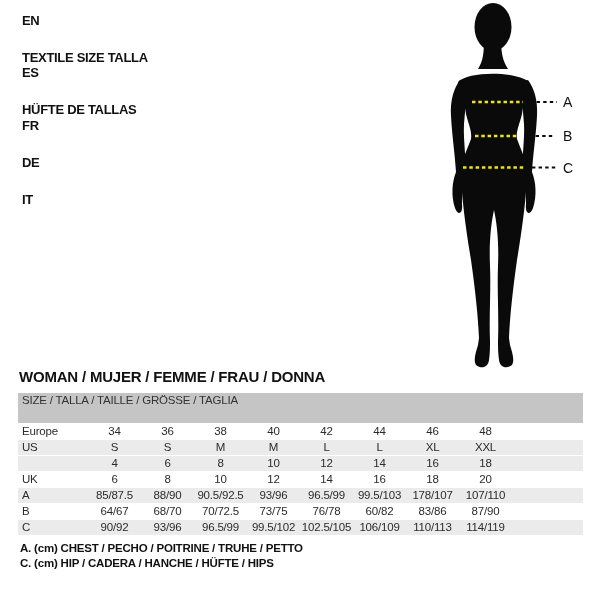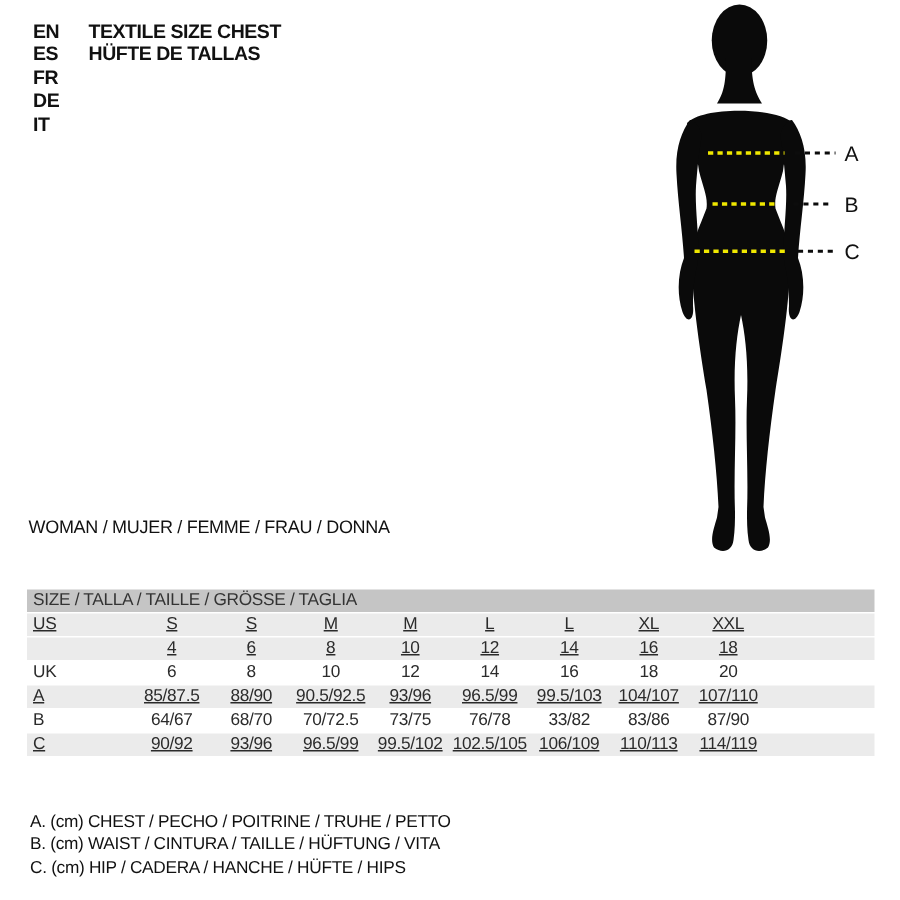--- a/index.html
+++ b/index.html
@@ -13,56 +13,56 @@
   html,body{background:#ffffff;}
   body{
     width:600px;height:600px;position:relative;overflow:hidden;
     font-family:"Liberation Sans","DejaVu Sans",sans-serif;
     color:var(--ink);
   }
   .page{position:absolute;inset:0;background:#fff;}
 
   
   .lang-list{position:absolute;left:22px;top:13px;}
-  .lang-row{display:flex;line-height:15.4px;font-size:13px;font-weight:700;letter-spacing:-0.3px;}
+  .lang-row{display:flex;line-height:15.4px;font-size:13px;font-weight:700;letter-spacing:-0.3px;flex-direction:column;}
   .lang-code{width:37px;flex:0 0 37px;}
   .lang-label{white-space:nowrap;}
 
   
   .figure{position:absolute;left:410px;top:0;width:172px;height:372px;}
   .sil{fill:var(--sil);}
   .measure-yellow{stroke:var(--accent);stroke-width:2.4;stroke-dasharray:3.5 2.8;fill:none;}
   .measure-black{stroke:#0c0c0c;stroke-width:1.9;stroke-dasharray:3.4 3.2;fill:none;}
   .measure-label{font-family:"Liberation Sans",sans-serif;font-size:14px;fill:#111;}
 
   
-  .section-title{position:absolute;left:19px;top:344px;font-size:12px;font-weight:400;letter-spacing:-0.2px;}
+  .section-title{position:absolute;left:19px;top:368px;font-size:15px;font-weight:700;letter-spacing:-0.2px;}
 
   
   .size-table{position:absolute;left:18px;top:393px;width:565px;font-size:11.5px;letter-spacing:-0.2px;color:#2b2b2b;}
-  .table-header{background:var(--header-bg);height:15px;line-height:15px;padding-left:4px;color:#333;margin-bottom:1px;white-space:nowrap;}
+  .table-header{background:var(--header-bg);height:30px;line-height:15px;padding-left:4px;color:#333;margin-bottom:1px;white-space:nowrap;}
   .trow{display:flex;height:15px;line-height:15px;margin-bottom:1px;}
-  .trow.shade{background:var(--row-shade);text-decoration:underline;}
+  .trow.shade{background:var(--row-shade);}
   .cell-label{flex:0 0 70px;padding-left:4px;text-align:left;}
   .cell{flex:0 0 53px;text-align:center;white-space:nowrap;}
   .cell-filler{flex:1 1 auto;}
 
   
   .legend{position:absolute;left:20px;top:541px;}
-  .legend-line{font-size:11.5px;font-weight:400;line-height:15.3px;letter-spacing:-0.2px;white-space:nowrap;}
+  .legend-line{font-size:11.5px;font-weight:700;line-height:15.3px;letter-spacing:-0.2px;white-space:nowrap;}
 </style>
 </head>
 <body>
 
 <div class="page">
 
   <div class="lang-list">
       <div class="lang-row">
       <span class="lang-code">EN</span>
-      <span class="lang-label">TEXTILE SIZE CHEST</span>
+      <span class="lang-label">TEXTILE SIZE TALLA</span>
     </div>
       <div class="lang-row">
       <span class="lang-code">ES</span>
       <span class="lang-label">HÜFTE DE TALLAS</span>
     </div>
       <div class="lang-row">
       <span class="lang-code">FR</span>
     </div>
       <div class="lang-row">
       <span class="lang-code">DE</span>
@@ -130,20 +130,32 @@
     <text class="measure-label" x="153" y="107">A</text>
     <text class="measure-label" x="153" y="141">B</text>
     <text class="measure-label" x="153" y="172.5">C</text>
   </svg>
 
   <div class="section-title">WOMAN / MUJER / FEMME / FRAU / DONNA</div>
 
   <div class="size-table">
     <div class="table-header">SIZE / TALLA / TAILLE / GRÖSSE / TAGLIA</div>
     <div class="table-rows">
+        <div class="trow">
+      <div class="cell-label">Europe</div>
+      <div class="cell">34</div>
+          <div class="cell">36</div>
+          <div class="cell">38</div>
+          <div class="cell">40</div>
+          <div class="cell">42</div>
+          <div class="cell">44</div>
+          <div class="cell">46</div>
+          <div class="cell">48</div>
+          <div class="cell-filler"></div>
+    </div>
         <div class="trow shade">
       <div class="cell-label">US</div>
       <div class="cell">S</div>
           <div class="cell">S</div>
           <div class="cell">M</div>
           <div class="cell">M</div>
           <div class="cell">L</div>
           <div class="cell">L</div>
           <div class="cell">XL</div>
           <div class="cell">XXL</div>
@@ -174,32 +186,32 @@
           <div class="cell-filler"></div>
     </div>
         <div class="trow shade">
       <div class="cell-label">A</div>
       <div class="cell">85/87.5</div>
           <div class="cell">88/90</div>
           <div class="cell">90.5/92.5</div>
           <div class="cell">93/96</div>
           <div class="cell">96.5/99</div>
           <div class="cell">99.5/103</div>
-          <div class="cell">104/107</div>
+          <div class="cell">178/107</div>
           <div class="cell">107/110</div>
           <div class="cell-filler"></div>
     </div>
         <div class="trow">
       <div class="cell-label">B</div>
       <div class="cell">64/67</div>
           <div class="cell">68/70</div>
           <div class="cell">70/72.5</div>
           <div class="cell">73/75</div>
           <div class="cell">76/78</div>
-          <div class="cell">33/82</div>
+          <div class="cell">60/82</div>
           <div class="cell">83/86</div>
           <div class="cell">87/90</div>
           <div class="cell-filler"></div>
     </div>
         <div class="trow shade">
       <div class="cell-label">C</div>
       <div class="cell">90/92</div>
           <div class="cell">93/96</div>
           <div class="cell">96.5/99</div>
           <div class="cell">99.5/102</div>
@@ -207,17 +219,16 @@
           <div class="cell">106/109</div>
           <div class="cell">110/113</div>
           <div class="cell">114/119</div>
           <div class="cell-filler"></div>
     </div>
       </div>
   </div>
 
   <div class="legend">
       <div class="legend-line">A. (cm) CHEST / PECHO / POITRINE / TRUHE / PETTO</div>
-      <div class="legend-line">B. (cm) WAIST / CINTURA / TAILLE / HÜFTUNG / VITA</div>
       <div class="legend-line">C. (cm) HIP / CADERA / HANCHE / HÜFTE / HIPS</div>
     </div>
 
 </div>
 
 </body></html>

